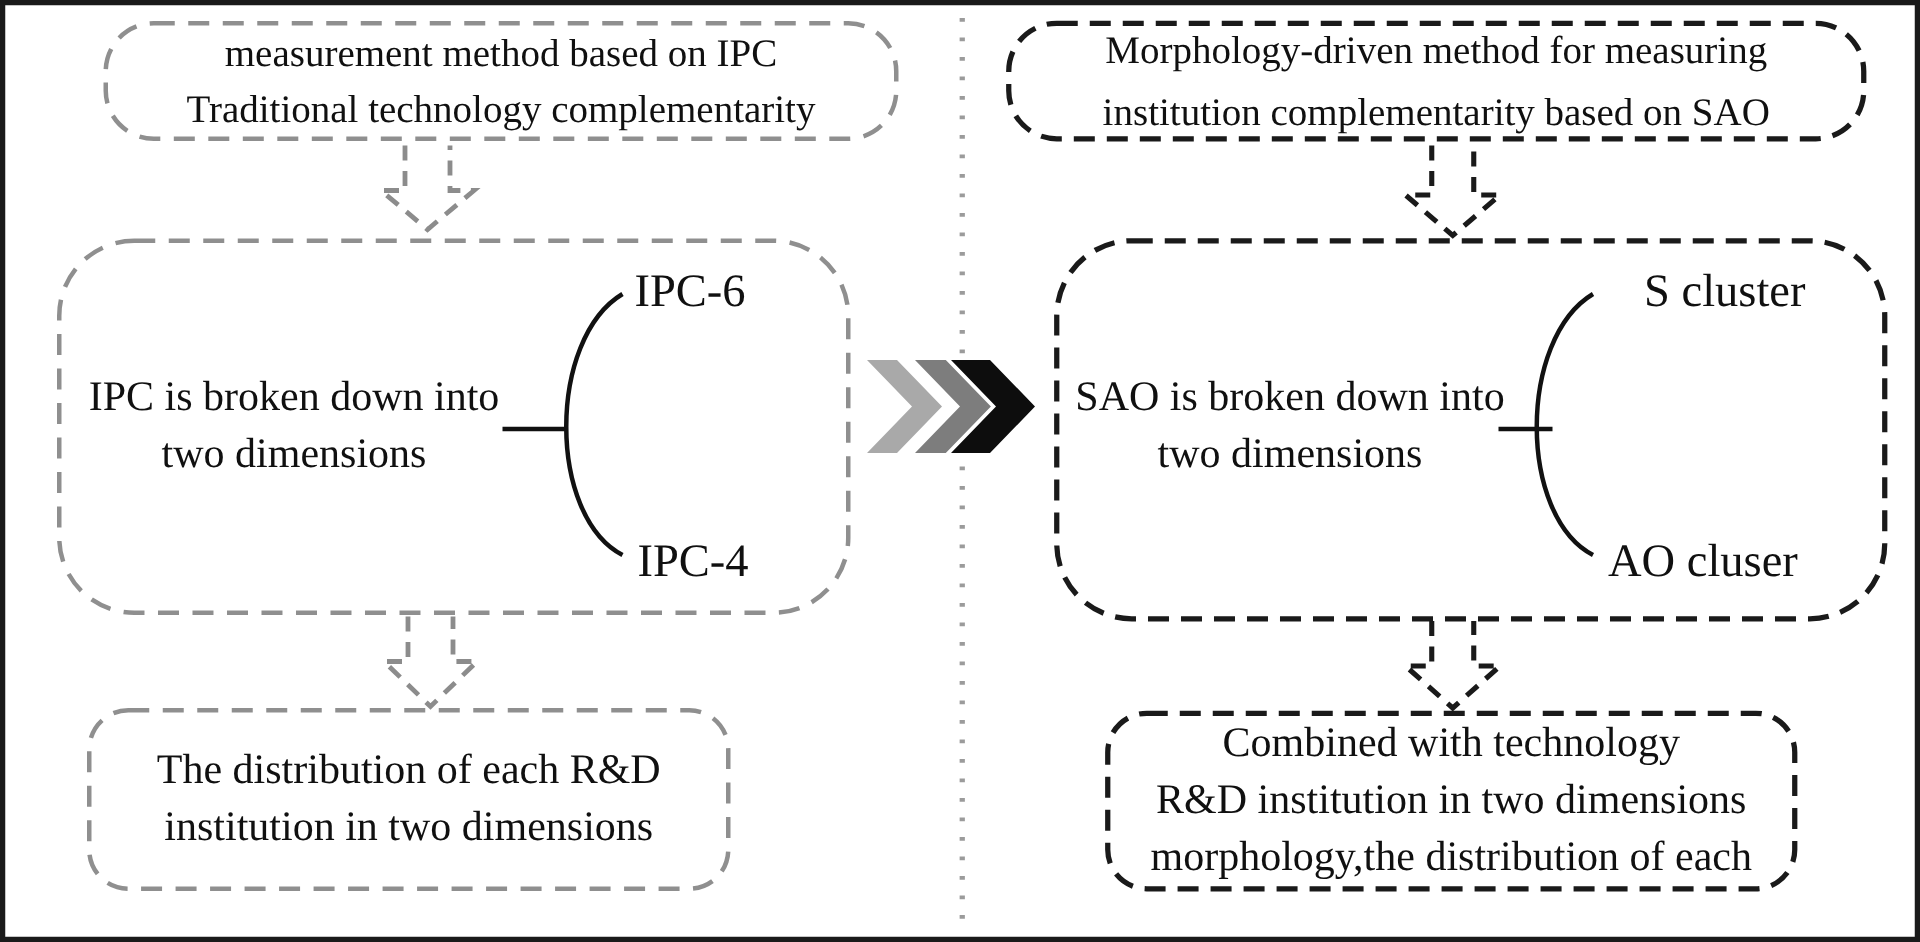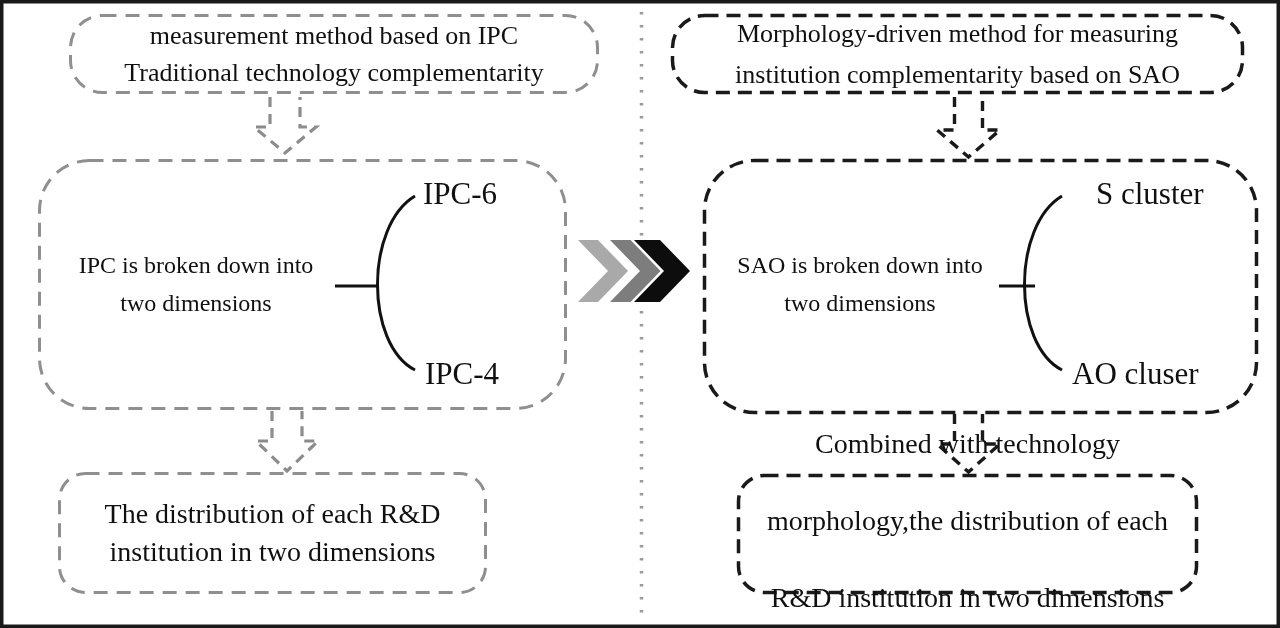--- a/index.html
+++ b/index.html
@@ -13,21 +13,21 @@
   }
   #gfx{position:absolute;left:0;top:0;width:1280px;height:628px;}
   .txtbox{
     position:absolute;
     display:flex;flex-direction:column;
     justify-content:center;align-items:center;
     text-align:center;
     white-space:nowrap;
   }
   .topbox{font-size:26px;line-height:37px;}
-  .midtext{position:absolute;text-align:center;font-size:24px;line-height:38px;white-space:nowrap;}
+  .midtext{position:absolute;text-align:center;font-size:28px;line-height:38px;white-space:nowrap;}
   .botbox{font-size:28px;line-height:38px;}
   .branchlabel{position:absolute;font-size:31px;line-height:35px;white-space:nowrap;}
 </style>
 </head>
 <body>
 
 <div id="canvas">
 
   <svg id="gfx" viewBox="0 0 1280 628">
 
@@ -86,19 +86,19 @@
   </div>
 
   <div class="midtext" style="left:710px;top:246px;width:300px;">
     <div>SAO is broken down into</div>
     <div>two dimensions</div>
   </div>
 
   <div class="branchlabel" style="left:1072px;top:176px;margin-left:24px;">S cluster</div>
   <div class="branchlabel" style="left:1072px;top:356px;">AO cluser</div>
 
-  <div class="txtbox botbox" style="left:738px;top:462px;width:459px;height:118px;gap:39px;">
+  <div class="txtbox botbox" style="left:738px;top:475px;width:459px;height:118px;">
     <div>Combined with technology</div>
+    <div>R&amp;D institution in two dimensions</div>
     <div>morphology,the distribution of each</div>
-    <div>R&amp;D institution in two dimensions</div>
   </div>
 
 </div>
 
 </body></html>

